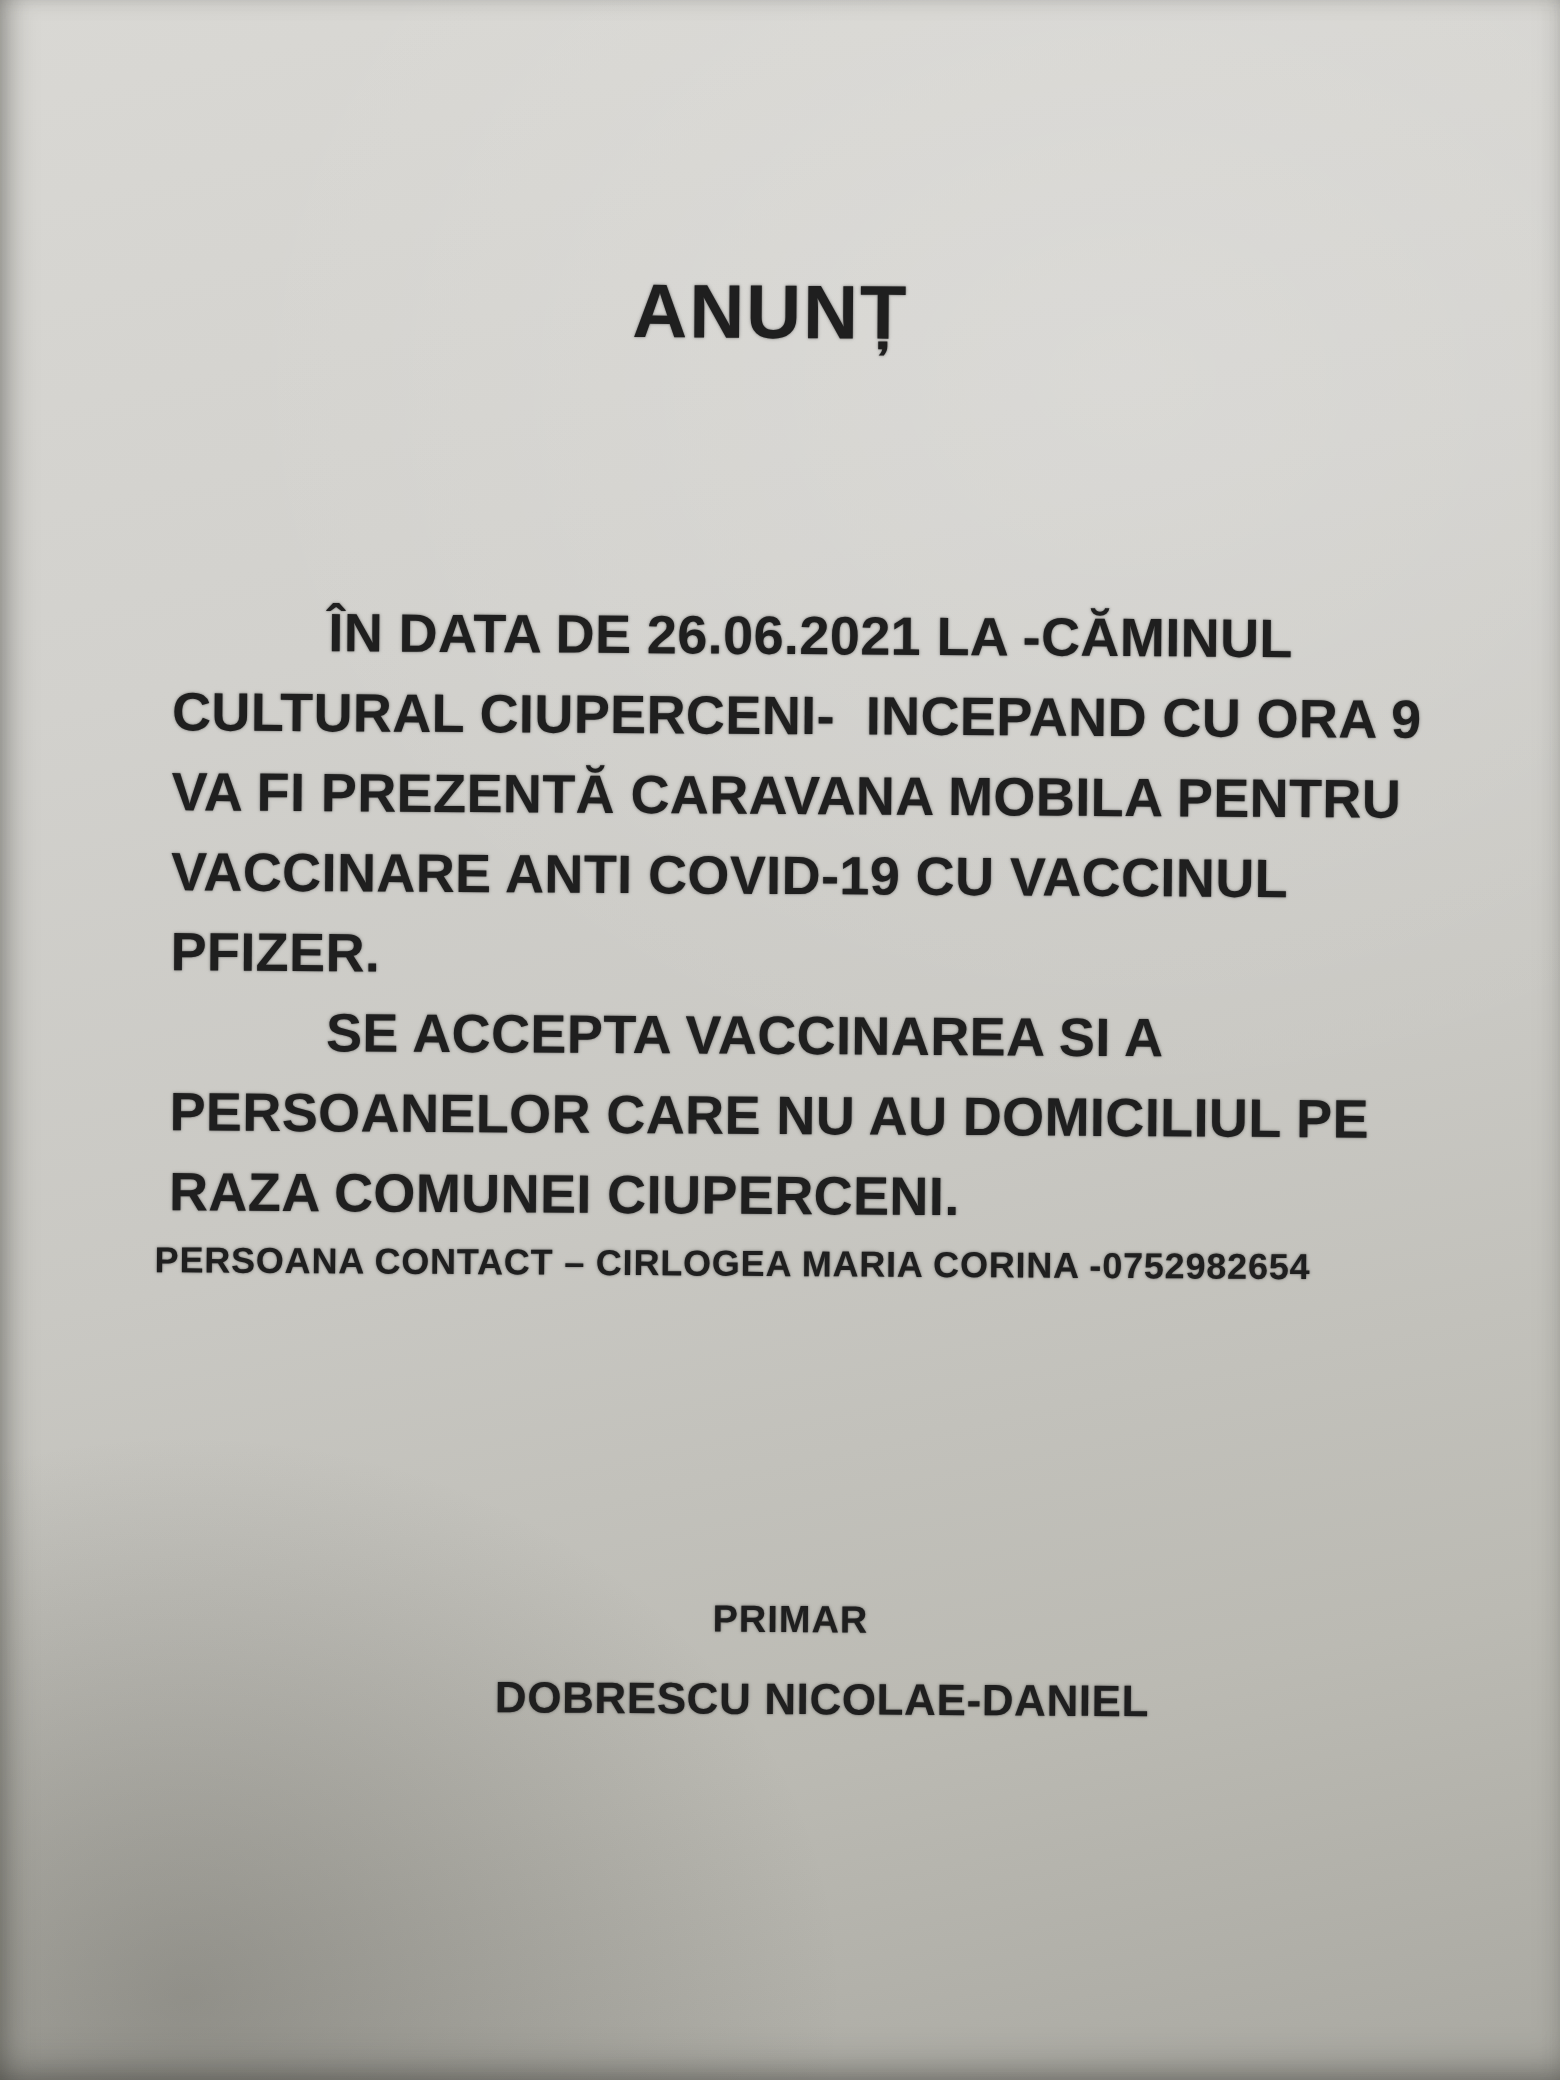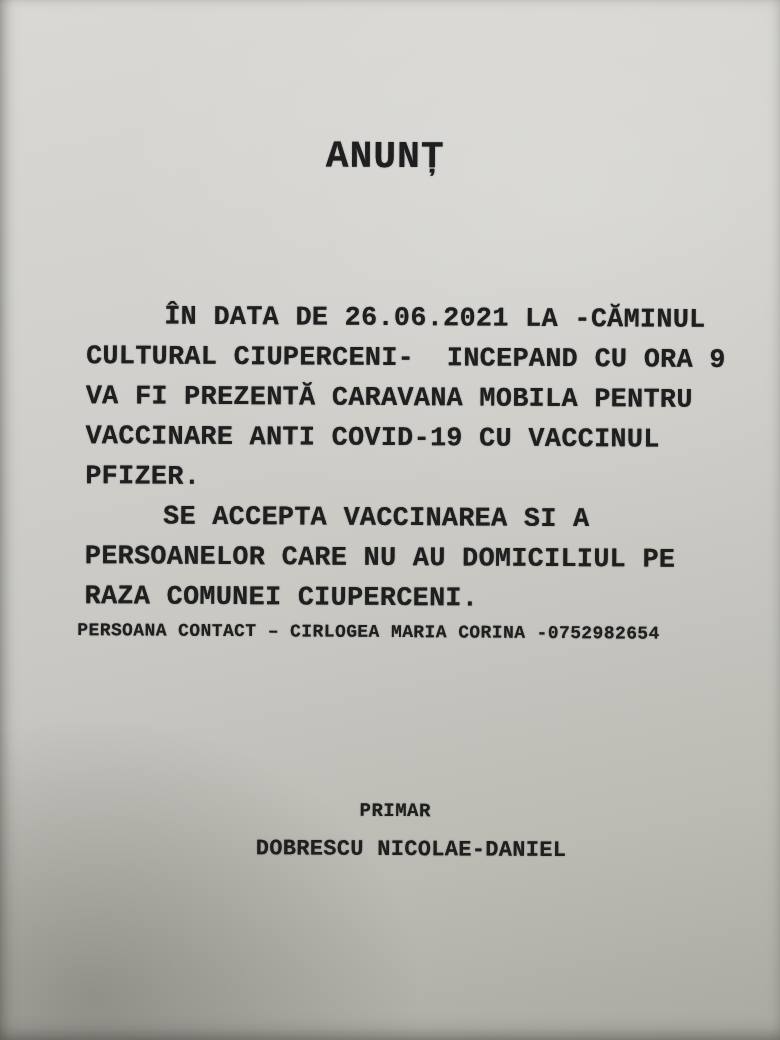--- a/index.html
+++ b/index.html
@@ -5,21 +5,21 @@
   html, body {
     margin: 0;
     padding: 0;
     background: #222;
   }
   .photo {
     position: relative;
     width: 780px;
     height: 1040px;
     overflow: hidden;
-    font-family: Liberation Mono, monospace;
+    font-family: Liberation Sans, sans-serif;
     
     background:
       radial-gradient(ellipse 90% 55% at 72% 18%, rgba(255,255,255,0.16), rgba(255,255,255,0) 65%),
       radial-gradient(ellipse 70% 45% at 12% 96%, rgba(55,54,48,0.30), rgba(55,54,48,0) 60%),
       linear-gradient(168deg, #d9d8d4 0%, #d2d1cd 30%, #c9c8c3 55%, #bbbab3 80%, #a9a8a1 100%);
     box-shadow:
       inset 10px 0 16px -9px rgba(55,55,50,0.50),
       inset 0 -12px 20px -10px rgba(50,50,45,0.55),
       inset -5px 0 12px -9px rgba(90,90,84,0.30),
       inset 0 6px 12px -9px rgba(140,140,134,0.25);

